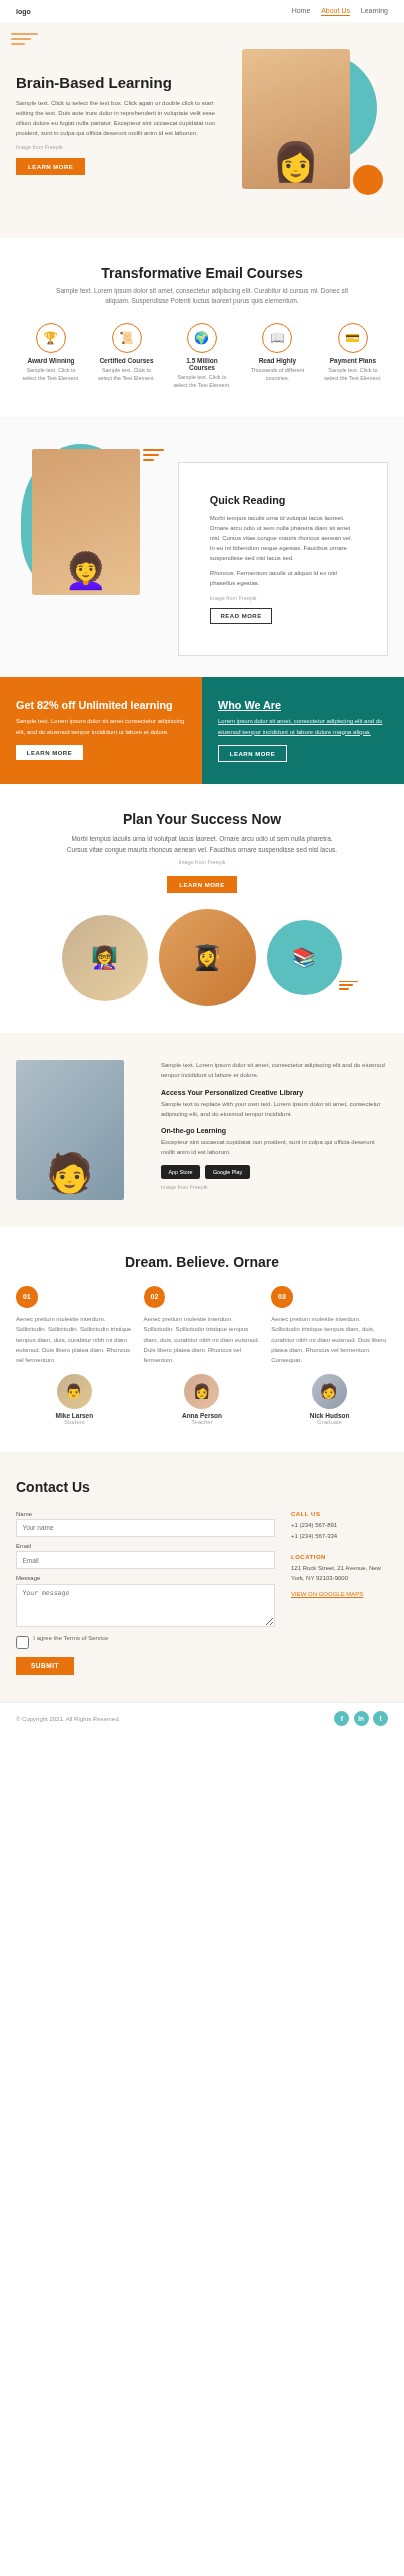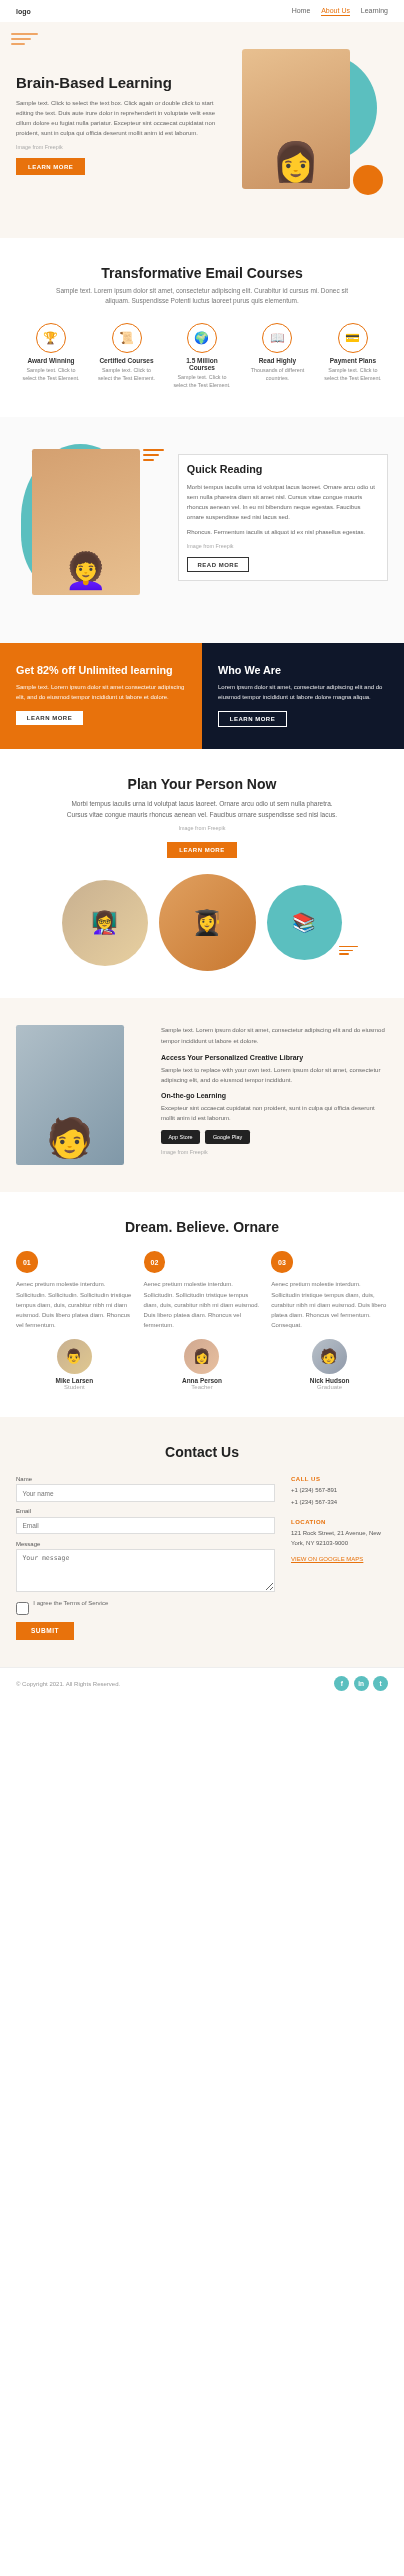--- a/index.html
+++ b/index.html
@@ -101,45 +101,45 @@
       <span style="font-size:35px;padding-bottom:2.7px;">👩‍🦱</span>
     </div>
     <div style="position:absolute;top:10.8px;right:2.7px;display:flex;flex-direction:column;gap:2.7px;">
       <div style="width:21.6px;height:2.2px;background:#e8720c;border-radius:1.1px;"></div>
       <div style="width:16px;height:2.2px;background:#e8720c;border-radius:1.1px;"></div>
       <div style="width:10.8px;height:2.2px;background:#e8720c;border-radius:1.1px;"></div>
     </div>
   </div>
 
   <div style="flex:1;">
-    <div style="border:0.5px solid #ddd;padding:8px;margin-top:16px;background:#fff;">
+    <div style="border:0.5px solid #ddd;padding:31px;margin-top:24px;background:#fff;">
       <h3 style="font-size:10.8px;font-weight:700;color:#222;margin-bottom:6.5px;">Quick Reading</h3>
       <p style="font-size:6px;color:#666;line-height:1.7;margin-bottom:4.3px;">Morbi tempus iaculis urna id volutpat lacus laoreet. Ornare arcu odio ut sem nulla pharetra diam sit amet nisl. Cursus vitae congue mauris rhoncus aenean vel. In eu mi bibendum neque egestas. Faucibus ornare suspendisse sed nisi lacus sed.</p>
       <p style="font-size:6px;color:#666;line-height:1.7;margin-bottom:6.5px;">Rhoncus. Fermentum iaculis ut aliquot id ex nisl phasellus egestas.</p>
       <div style="font-size:5.4px;color:#aaa;margin-bottom:7.5px;">Image from Freepik</div>
       <button style="background:transparent;color:#333;border:0.5px solid #333;padding:3.8px 9.7px;font-size:6px;font-weight:700;cursor:pointer;letter-spacing:0.5px;">READ MORE</button>
     </div>
   </div>
 </section>
 
 <div style="display:flex;">
   <div style="flex:1;padding:21.6px 16px;background:#e8720c;color:#fff;">
     <h3 style="font-size:10.8px;font-weight:700;margin-bottom:5.4px;">Get 82% off Unlimited learning</h3>
     <p style="font-size:6px;line-height:1.7;margin-bottom:8.6px;opacity:0.95;">Sample text. Lorem ipsum dolor sit amet consectetur adipiscing elit, and do eiusmod tempor incididunt ut labore et dolore.</p>
     <button style="background:#fff;color:#333;border:none;padding:4.3px 10.8px;font-size:6px;font-weight:700;cursor:pointer;letter-spacing:0.5px;">LEARN MORE</button>
   </div>
-  <div style="flex:1;padding:21.6px 16px;background:#0f172a;color:#fff;">
+  <div style="flex:1;padding:21.6px 16px;background:#0f766e;color:#fff;text-decoration:underline;">
     <h3 style="font-size:10.8px;font-weight:700;margin-bottom:5.4px;">Who We Are</h3>
     <p style="font-size:6px;line-height:1.7;margin-bottom:8.6px;opacity:0.9;">Lorem ipsum dolor sit amet, consectetur adipiscing elit and do eiusmod tempor incididunt ut labore dolore magna aliqua.</p>
     <button style="background:transparent;color:#fff;border:0.5px solid #fff;padding:4.3px 10.8px;font-size:6px;font-weight:700;cursor:pointer;letter-spacing:0.5px;">LEARN MORE</button>
   </div>
 </div>
 
 <section style="padding:27px 16px;text-align:center;background:#fff;">
-  <h2 style="font-size:14px;font-weight:700;color:#222;margin-bottom:6.5px;">Plan Your Person Now</h2>
+  <h2 style="font-size:14px;font-weight:700;color:#222;margin-bottom:6.5px;">Plan Your Success Now</h2>
   <p style="font-size:6.5px;color:#666;line-height:1.7;max-width:280px;margin:0 auto 4.3px;">Morbi tempus iaculis urna id volutpat lacus laoreet. Ornare arcu odio ut sem nulla pharetra. Cursus vitae congue mauris rhoncus aenean vel. Faucibus ornare suspendisse sed nisi lacus.</p>
   <div style="font-size:5.4px;color:#aaa;margin-bottom:10.8px;">Image from Freepik</div>
   <button style="background:#e8720c;color:#fff;border:none;padding:5.4px 12px;font-size:6px;font-weight:700;cursor:pointer;letter-spacing:0.5px;margin-bottom:16px;">LEARN MORE</button>
   
   <div style="display:flex;justify-content:center;gap:10.8px;align-items:center;flex-wrap:wrap;position:relative;">
     <div style="width:86px;height:86px;border-radius:50%;background:linear-gradient(135deg,#c8b090,#e8d0a0);display:flex;align-items:center;justify-content:center;font-size:21.6px;">👩‍🏫</div>
     <div style="width:97px;height:97px;border-radius:50%;background:linear-gradient(135deg,#e0a060,#c87830);display:flex;align-items:center;justify-content:center;font-size:24px;">👩‍🎓</div>
     <div style="position:relative;">
       <div style="width:75px;height:75px;border-radius:50%;background:#5bbfbf;display:flex;align-items:center;justify-content:center;font-size:19px;">📚</div>
       <div style="position:absolute;right:-16px;bottom:5.4px;display:flex;flex-direction:column;gap:2.2px;">
@@ -204,21 +204,21 @@
         <div style="width:35px;height:35px;border-radius:50%;background:linear-gradient(135deg,#b8c0c8,#909aaa);display:flex;align-items:center;justify-content:center;font-size:14px;margin-bottom:3.2px;">🧑</div>
         <div style="font-size:6.5px;font-weight:700;color:#333;">Nick Hudson</div>
         <div style="font-size:6px;color:#aaa;">Graduate</div>
       </div>
     </div>
 
   </div>
 </section>
 
 <section style="background:#f9f5f0;padding:27px 16px;">
-  <h2 style="font-size:14px;font-weight:700;color:#222;text-align:center;margin-bottom:16px;">Contact Us</h2>
+  <h2 style="font-size:14px;font-weight:700;color:#222;margin-bottom:16px;">Contact Us</h2>
   <div style="display:flex;gap:16px;">
 
     <div style="flex:1;">
       <div style="margin-bottom:6.5px;">
         <label style="display:block;font-size:6px;color:#555;margin-bottom:2.2px;">Name</label>
         <input type="text" style="width: 100%; padding: 4.3px 5.4px; border: 0.5px solid rgb(221, 221, 221); font-size: 6.5px; background: rgb(255, 255, 255);" placeholder="Your name">
       </div>
       <div style="margin-bottom:6.5px;">
         <label style="display:block;font-size:6px;color:#555;margin-bottom:2.2px;">Email</label>
         <input type="email" style="width: 100%; padding: 4.3px 5.4px; border: 0.5px solid rgb(221, 221, 221); font-size: 6.5px; background: rgb(255, 255, 255);" placeholder="Email">

